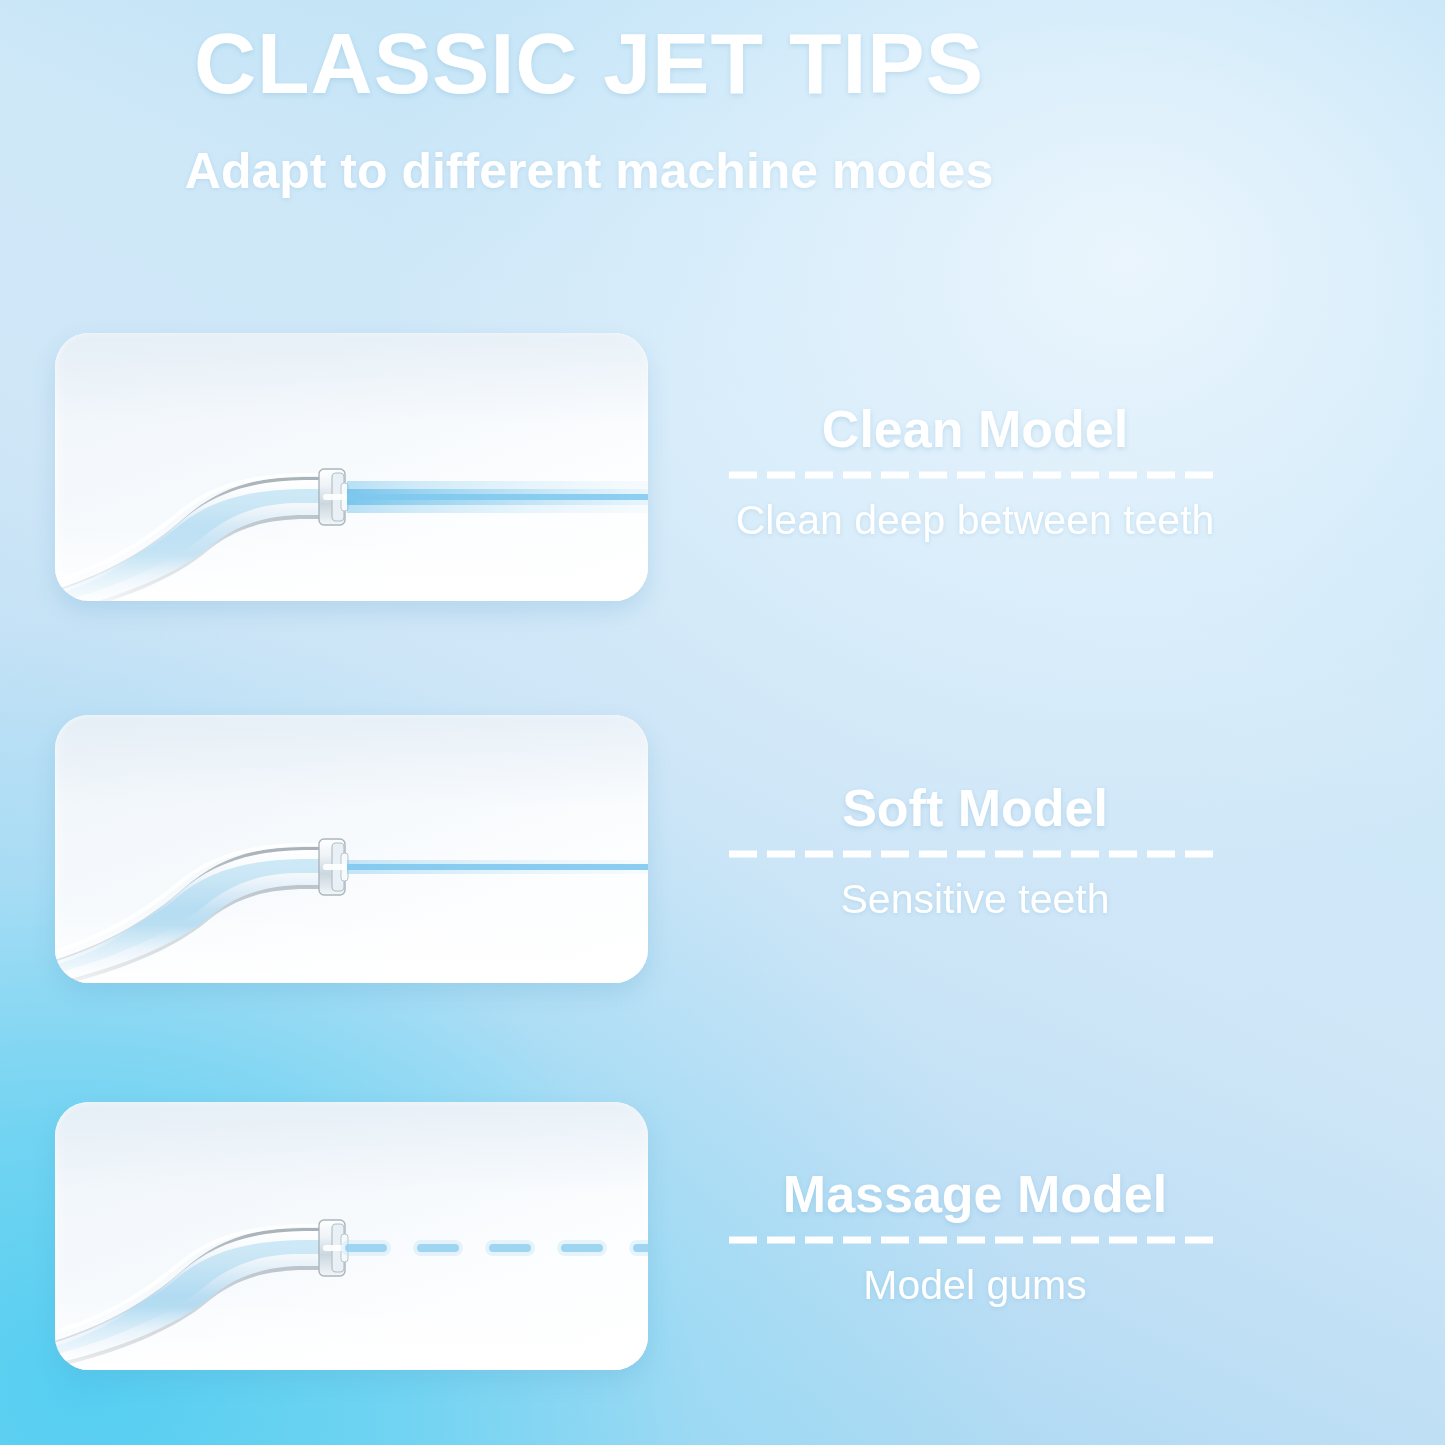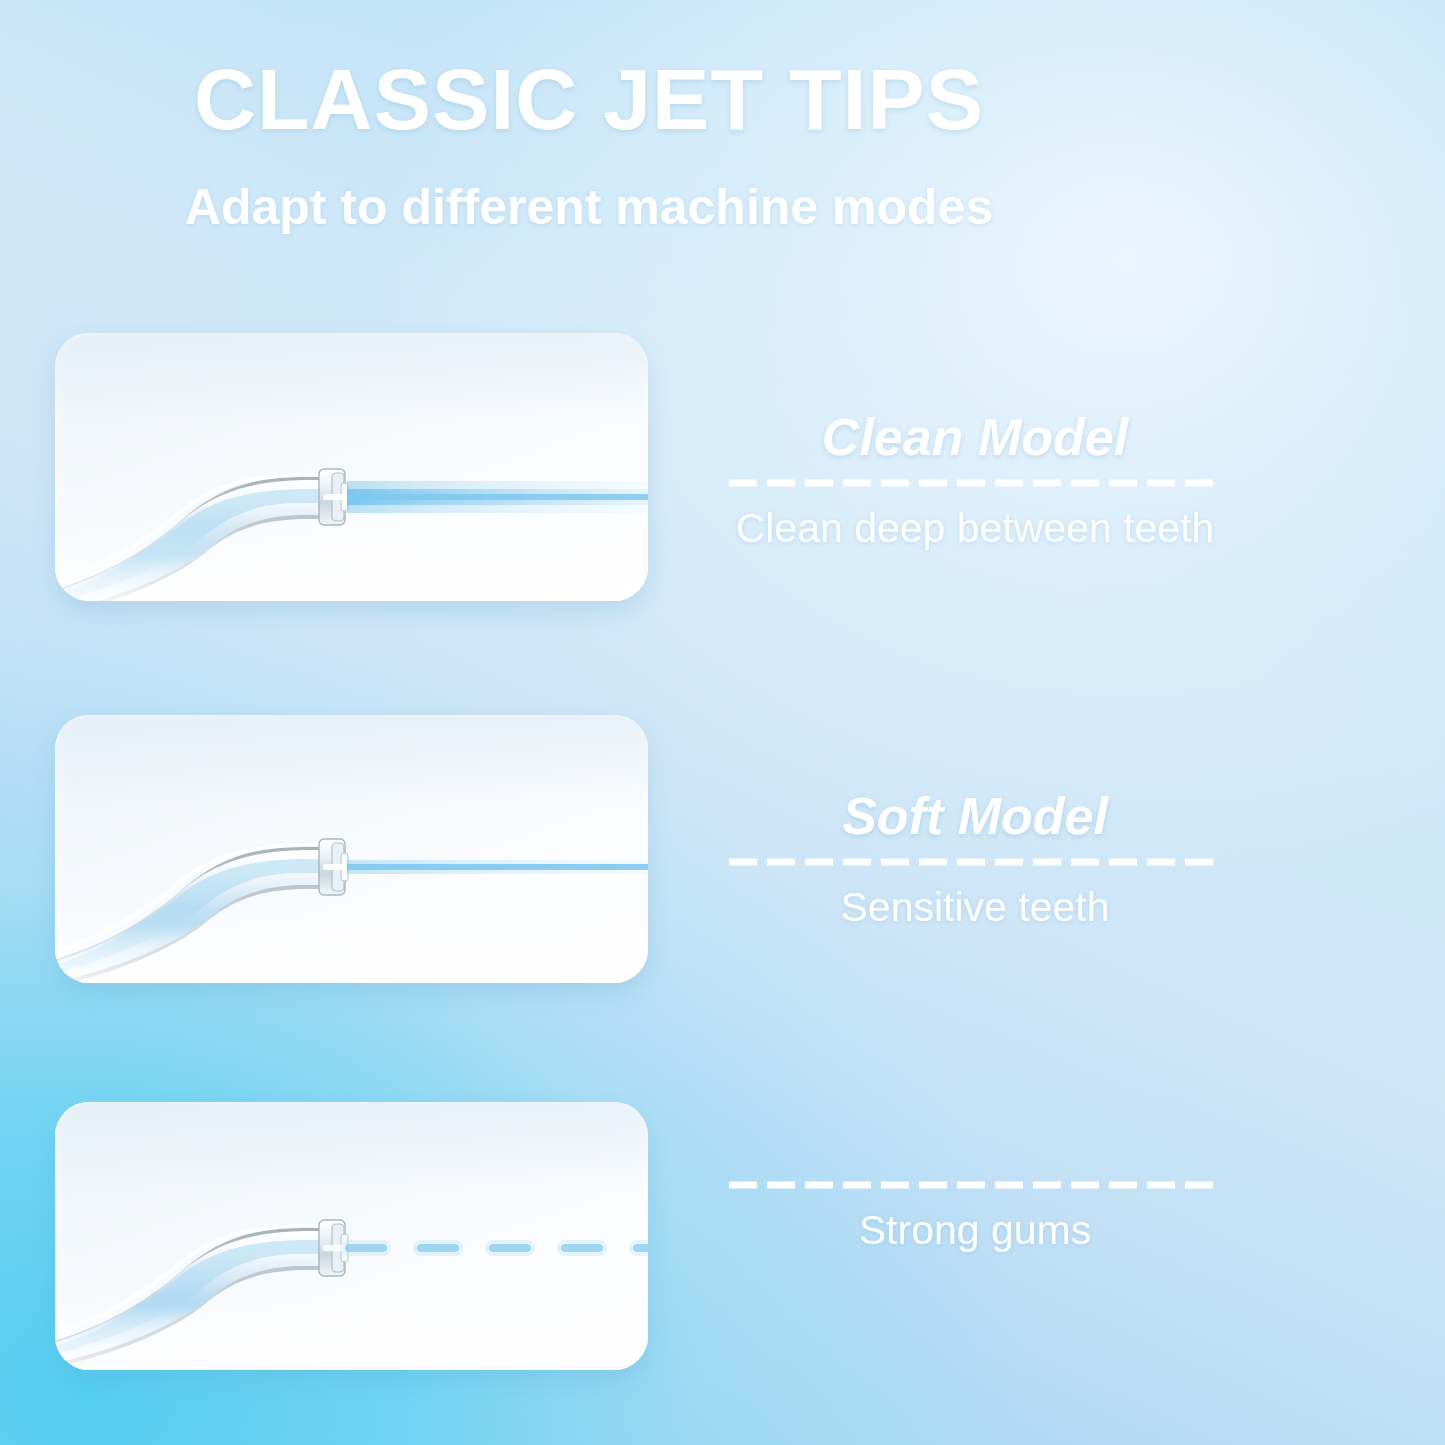--- a/index.html
+++ b/index.html
@@ -23,21 +23,21 @@
       linear-gradient(205deg, #a6d9f3 0%, #b8e1f6 16%, #cfe8f8 36%, #cfe6f7 52%, #bfdff5 68%, #a8d8f2 84%, #8fd3f2 100%);
   }
 
   
   .header {
     position: absolute;
     top: 0;
     left: 0;
     width: 1178px;
     text-align: center;
-    padding-top: 56px;
+    padding-top: 20px;
     box-sizing: border-box;
   }
   .title {
     font-size: 86px;
     font-weight: bold;
     color: #ffffff;
     letter-spacing: 1px;
     line-height: 1.0;
     margin: 0;
     text-shadow: 0 2px 5px rgba(120,175,205,0.30);
@@ -108,24 +108,23 @@
   }
   .info-1 { top: 82px; }
   .info-2 { top: 79px; }
   .info-3 { top: 78px; }
 
   .model-name {
     font-size: 52px;
     font-weight: bold;
     color: #ffffff;
     line-height: 1.05;
-    margin: 8px;
+    margin: 0;
     white-space: nowrap;
     text-shadow: 0 2px 5px rgba(110,170,205,0.30);
-    font-style: italic;
   }
   .divider {
     position: relative;
     height: 8px;
     margin: 14px 0 0 22px;
     width: 496px;
   }
   .divider svg { display: block; }
   .model-desc {
     font-size: 41px;
@@ -314,22 +313,23 @@
           <rect x="286" y="132" width="7" height="28" rx="3" fill="#f6fafc" stroke="#b9c5cc" stroke-width="1"></rect>
           <rect x="268" y="143" width="24" height="6" rx="2.5" fill="#ffffff" opacity="0.9"></rect>
 
           <line x1="294" y1="146" x2="612" y2="146" stroke="#79c5ec" stroke-width="8" stroke-dasharray="34 38" stroke-linecap="round" opacity="0.82"></line>
           <line x1="294" y1="146" x2="612" y2="146" stroke="#bde2f6" stroke-width="16" stroke-dasharray="34 38" stroke-linecap="round" opacity="0.35"></line>
         </svg>
       </div>
     </div>
 
     <div class="info info-3">
+      <div class="model-name">Massage Model</div>
       <div class="divider">
         <svg width="496" height="8" viewBox="0 0 496 8" xmlns="http://www.w3.org/2000/svg" aria-hidden="true">
           <line x1="2" y1="4" x2="494" y2="4" stroke="#ffffff" stroke-width="7" stroke-dasharray="28 10" stroke-linecap="butt"></line>
         </svg>
       </div>
-      <div class="model-desc">Strong gums</div>
+      <div class="model-desc">Model gums</div>
     </div>
   </div>
 
 </div>
 
 </body></html>

